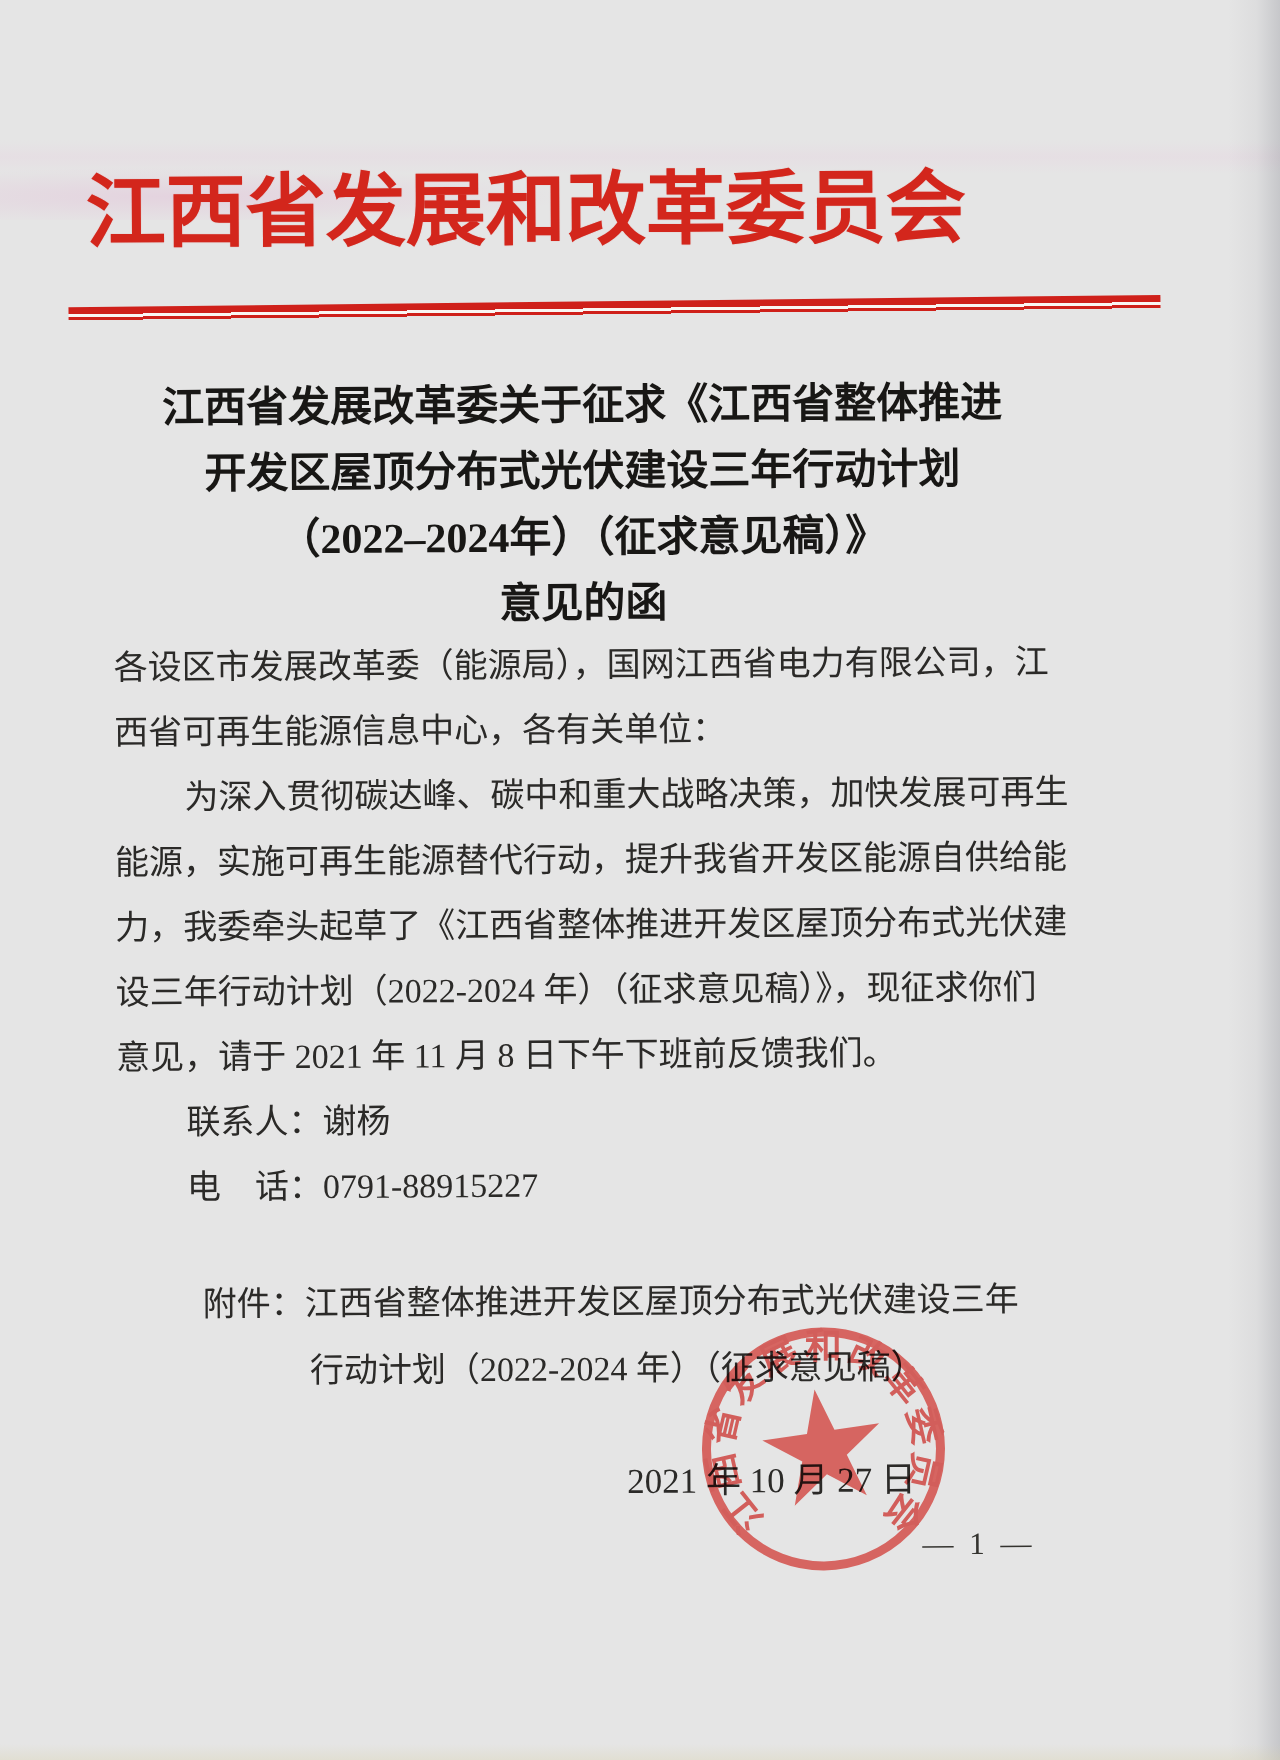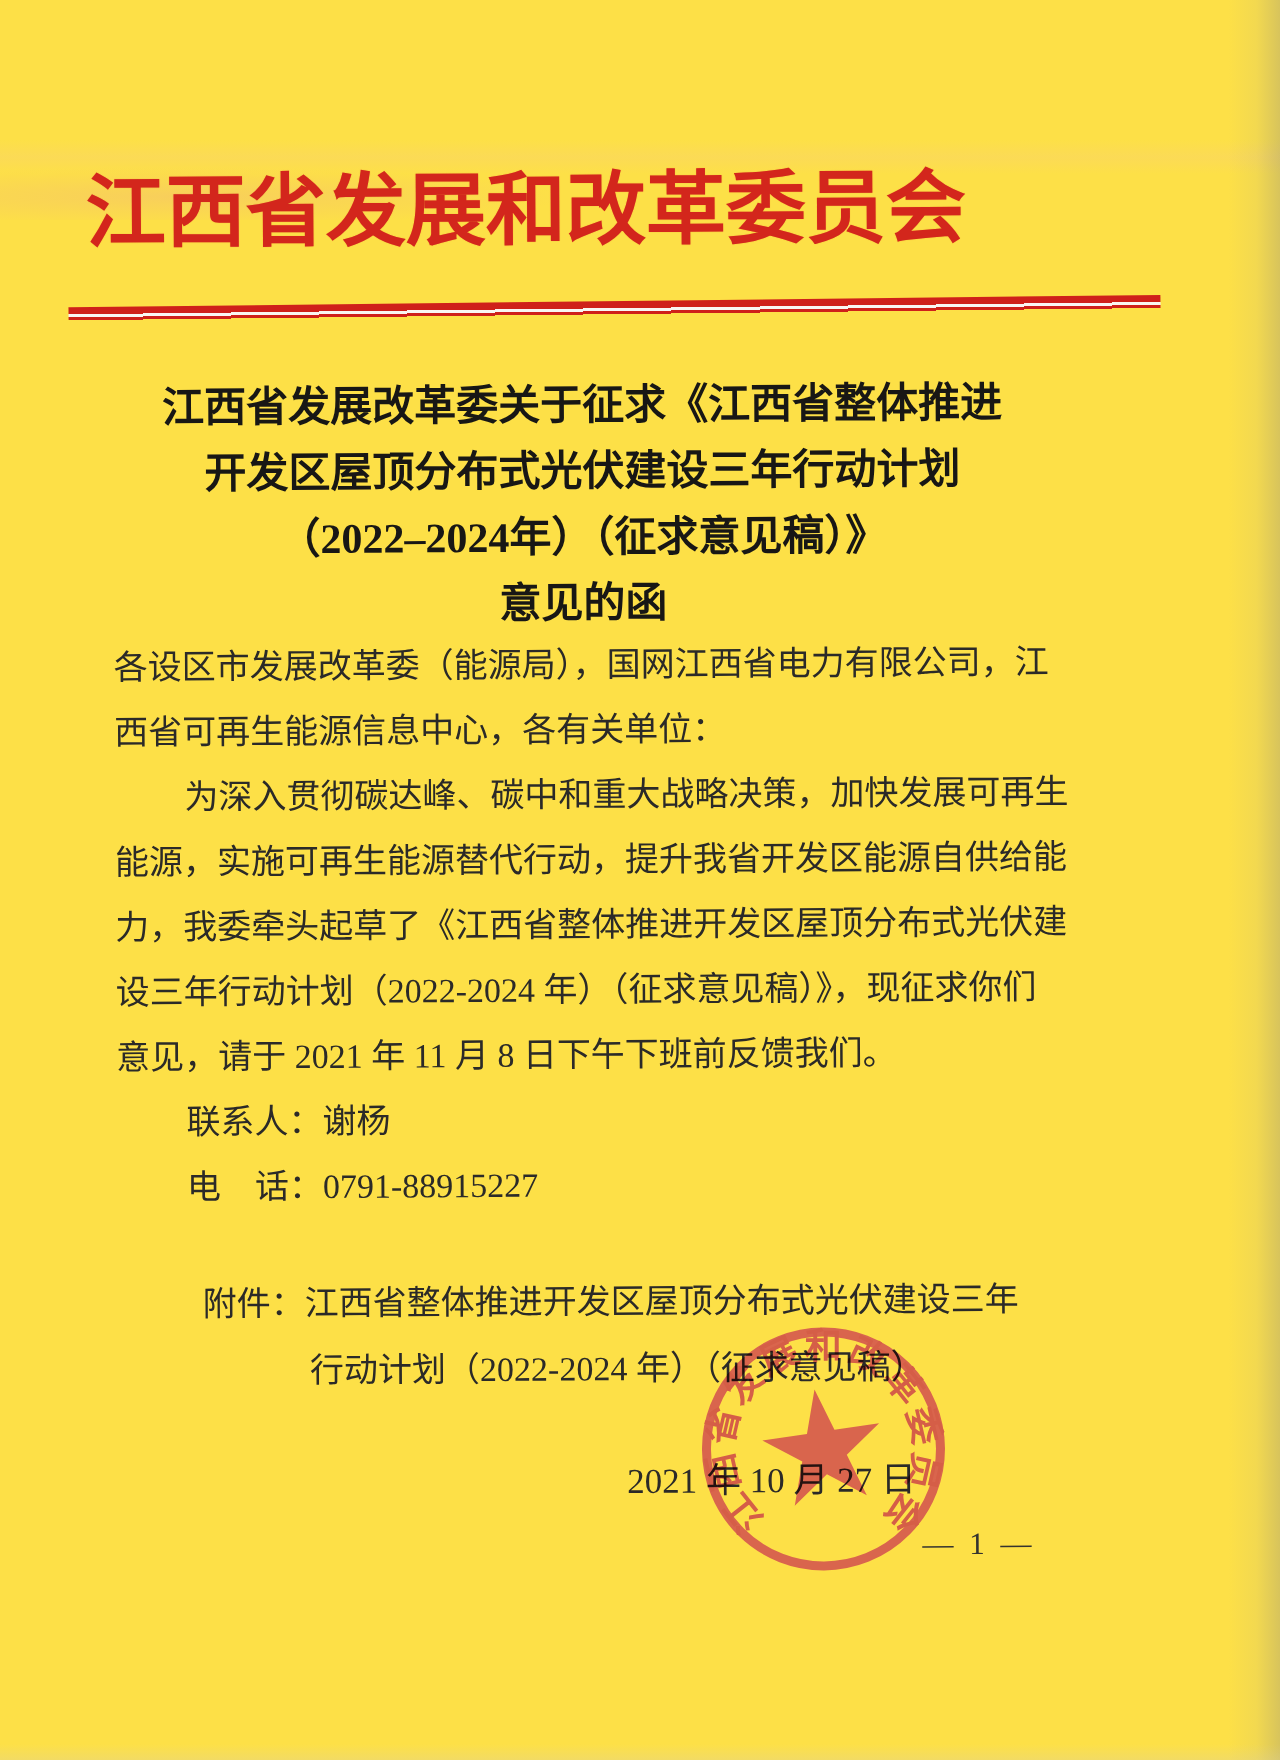--- a/index.html
+++ b/index.html
@@ -1,18 +1,18 @@
 <!DOCTYPE html>
 <html lang="zh-CN"><head>
 <meta charset="utf-8">
 <style>
   html,body{margin:0;padding:0;background:#ffffff;}
   .page{
     position:relative;width:1280px;height:1760px;overflow:hidden;
-    background:#fde047;
+    background:#e5e5e5;
     font-family:"Liberation Serif","DejaVu Serif",serif;
   }
   .tilt{position:absolute;inset:0;transform:rotate(-0.35deg);transform-origin:640px 880px;}
 
   
   .smudge-band{position:absolute;left:0;top:140px;width:100%;height:34px;
     background:linear-gradient(to bottom,rgba(236,170,215,0) 0%,rgba(236,170,215,0.10) 50%,rgba(236,170,215,0) 100%);}
   .smudge-spot{position:absolute;left:0;top:168px;width:560px;height:52px;
     background:radial-gradient(ellipse at 32% 55%,rgba(222,120,190,0.17),rgba(222,120,190,0) 72%);}
   .edge-right{position:absolute;top:0;right:0;width:52px;height:100%;

